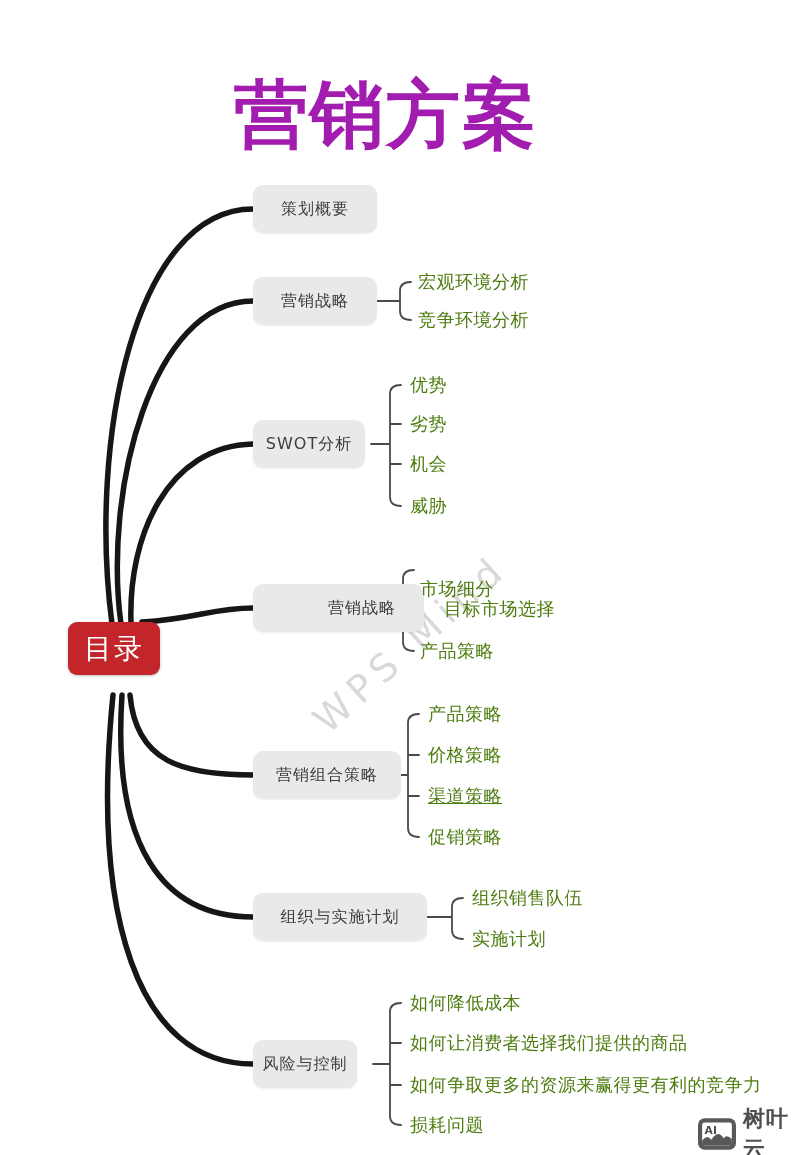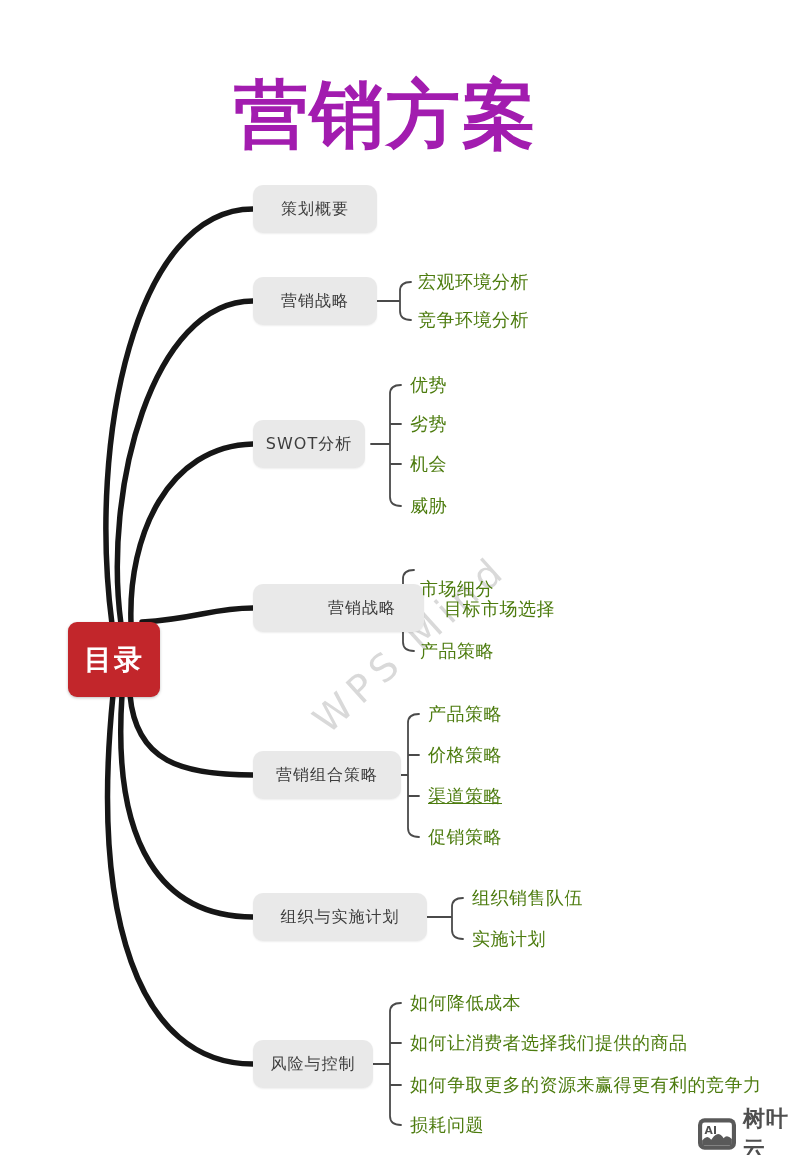--- a/index.html
+++ b/index.html
@@ -20,38 +20,38 @@
     position:absolute;left:288px;top:622px;width:244px;text-align:center;
     font-size:38px;letter-spacing:7px;color:rgba(120,120,120,0.28);
     transform:rotate(-42deg);pointer-events:none;white-space:nowrap;
   }
 
   svg.links{position:absolute;left:0;top:0;}
   .main-curve{fill:none;stroke:#161616;stroke-width:5.5;stroke-linecap:round;}
   .sub-link{fill:none;stroke:#4a4a4a;stroke-width:1.8;stroke-linecap:round;}
 
   .root-node{
-    position:absolute;left:68px;top:622px;width:92px;height:75px;
+    position:absolute;left:68px;top:622px;width:92px;height:53px;
     background:#c2262b;border-radius:9px;color:#ffffff;
-    font-size:28px;font-weight:bold;display:flex;align-items:center;justify-content:center;
+    font-size:28px;font-weight:normal;display:flex;align-items:center;justify-content:center;
     letter-spacing:2px;box-shadow:0 1px 3px rgba(0,0,0,0.25);
   }
 
   .branch{
     position:absolute;height:48px;background:#e9e9e9;border-radius:10px;
     color:#3d3d3d;font-size:16px;display:flex;align-items:center;justify-content:center;
     letter-spacing:1px;box-shadow:0 1px 2px rgba(0,0,0,0.07);white-space:nowrap;
   }
   .b0{left:253px;top:185px;width:124px;}
   .b1{left:253px;top:277px;width:124px;}
   .b2{left:253px;top:420px;width:112px;}
   .b3{left:253px;top:584px;width:124px;padding-left:47px;}
   .b4{left:253px;top:751px;width:148px;}
   .b5{left:253px;top:893px;width:174px;}
-  .b6{left:253px;top:1040px;width:120px;}
+  .b6{left:253px;top:1040px;width:104px;}
 
   .leaf{
     position:absolute;font-size:18px;color:#4d7c0f;white-space:nowrap;
     letter-spacing:0.5px;line-height:26px;
   }
   .c10{left:418px;top:269px;} .c11{left:418px;top:307px;}
   .c20{left:410px;top:372px;} .c21{left:410px;top:411px;}
   .c22{left:410px;top:451px;} .c23{left:410px;top:493px;}
   .c30{left:420px;top:576px;} .c31{left:444px;top:596px;text-align:right;} .c32{left:420px;top:638px;}
   .c40{left:428px;top:701px;} .c41{left:428px;top:742px;}

